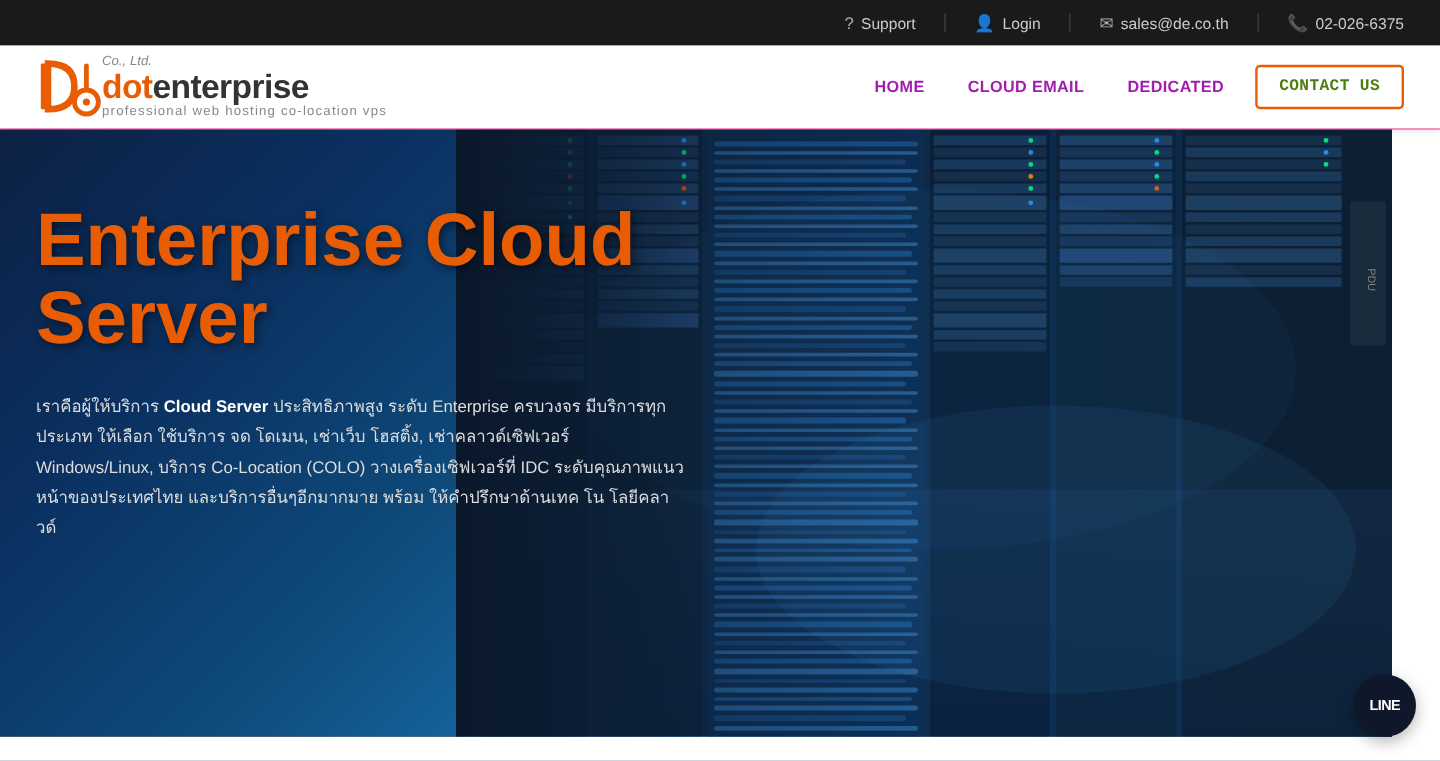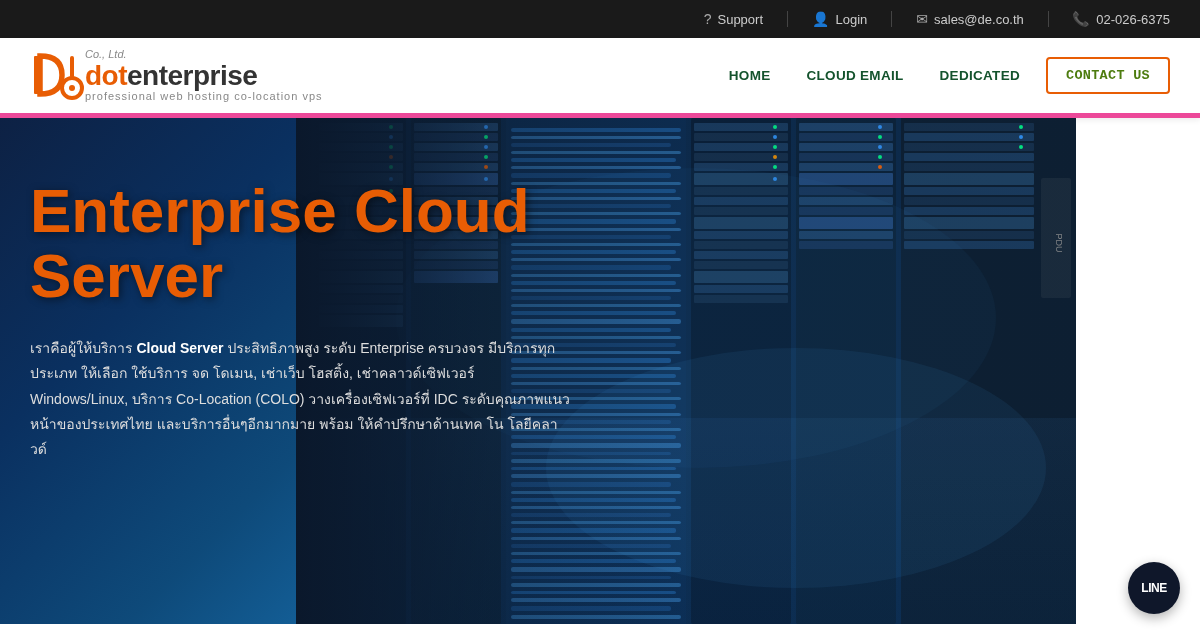--- a/index.html
+++ b/index.html
@@ -34,22 +34,22 @@
       height: 16px;
       background: #444;
     }
 
     
     .main-nav {
       background: #fff;
       display: flex;
       align-items: center;
       padding: 0 30px;
-      height: 80px;
-      border-bottom: 5px solid #ec4899;
+      height: 70px;
+      border-bottom: 1px solid #ec4899;
       box-shadow: 0 2px 6px rgba(0,0,0,0.08);
     }
     .logo {
       display: flex;
       align-items: center;
       gap: 0;
       text-decoration: none;
       margin-right: auto;
     }
     .logo-text-wrap {
@@ -80,40 +80,40 @@
       display: flex;
       align-items: center;
       gap: 0;
       list-style: none;
     }
     .nav-links li a {
       display: block;
       padding: 0 18px;
       font-size: 13.5px;
       font-weight: 600;
-      color: #14532d;
+      color: #a21caf;
       text-decoration: none;
       letter-spacing: 0.3px;
       line-height: 90px;
       transition: color 0.2s;
     }
     .nav-links li a.contact-us {
       color: #4d7c0f;
       border: 2px solid #e85d04;
       border-radius: 4px;
       line-height: 1;
       padding: 10px 18px;
       margin-left: 8px;
       font-family: Liberation Mono, monospace;
     }
 
     
     .hero {
       position: relative;
-      width: 1076px;
+      width: 1160px;
       height: 506px;
       overflow: hidden;
       background: #0a1628;
     }
     .hero-bg {
       position: absolute;
       inset: 0;
       background: linear-gradient(
         135deg,
         #0d2144 0%,

